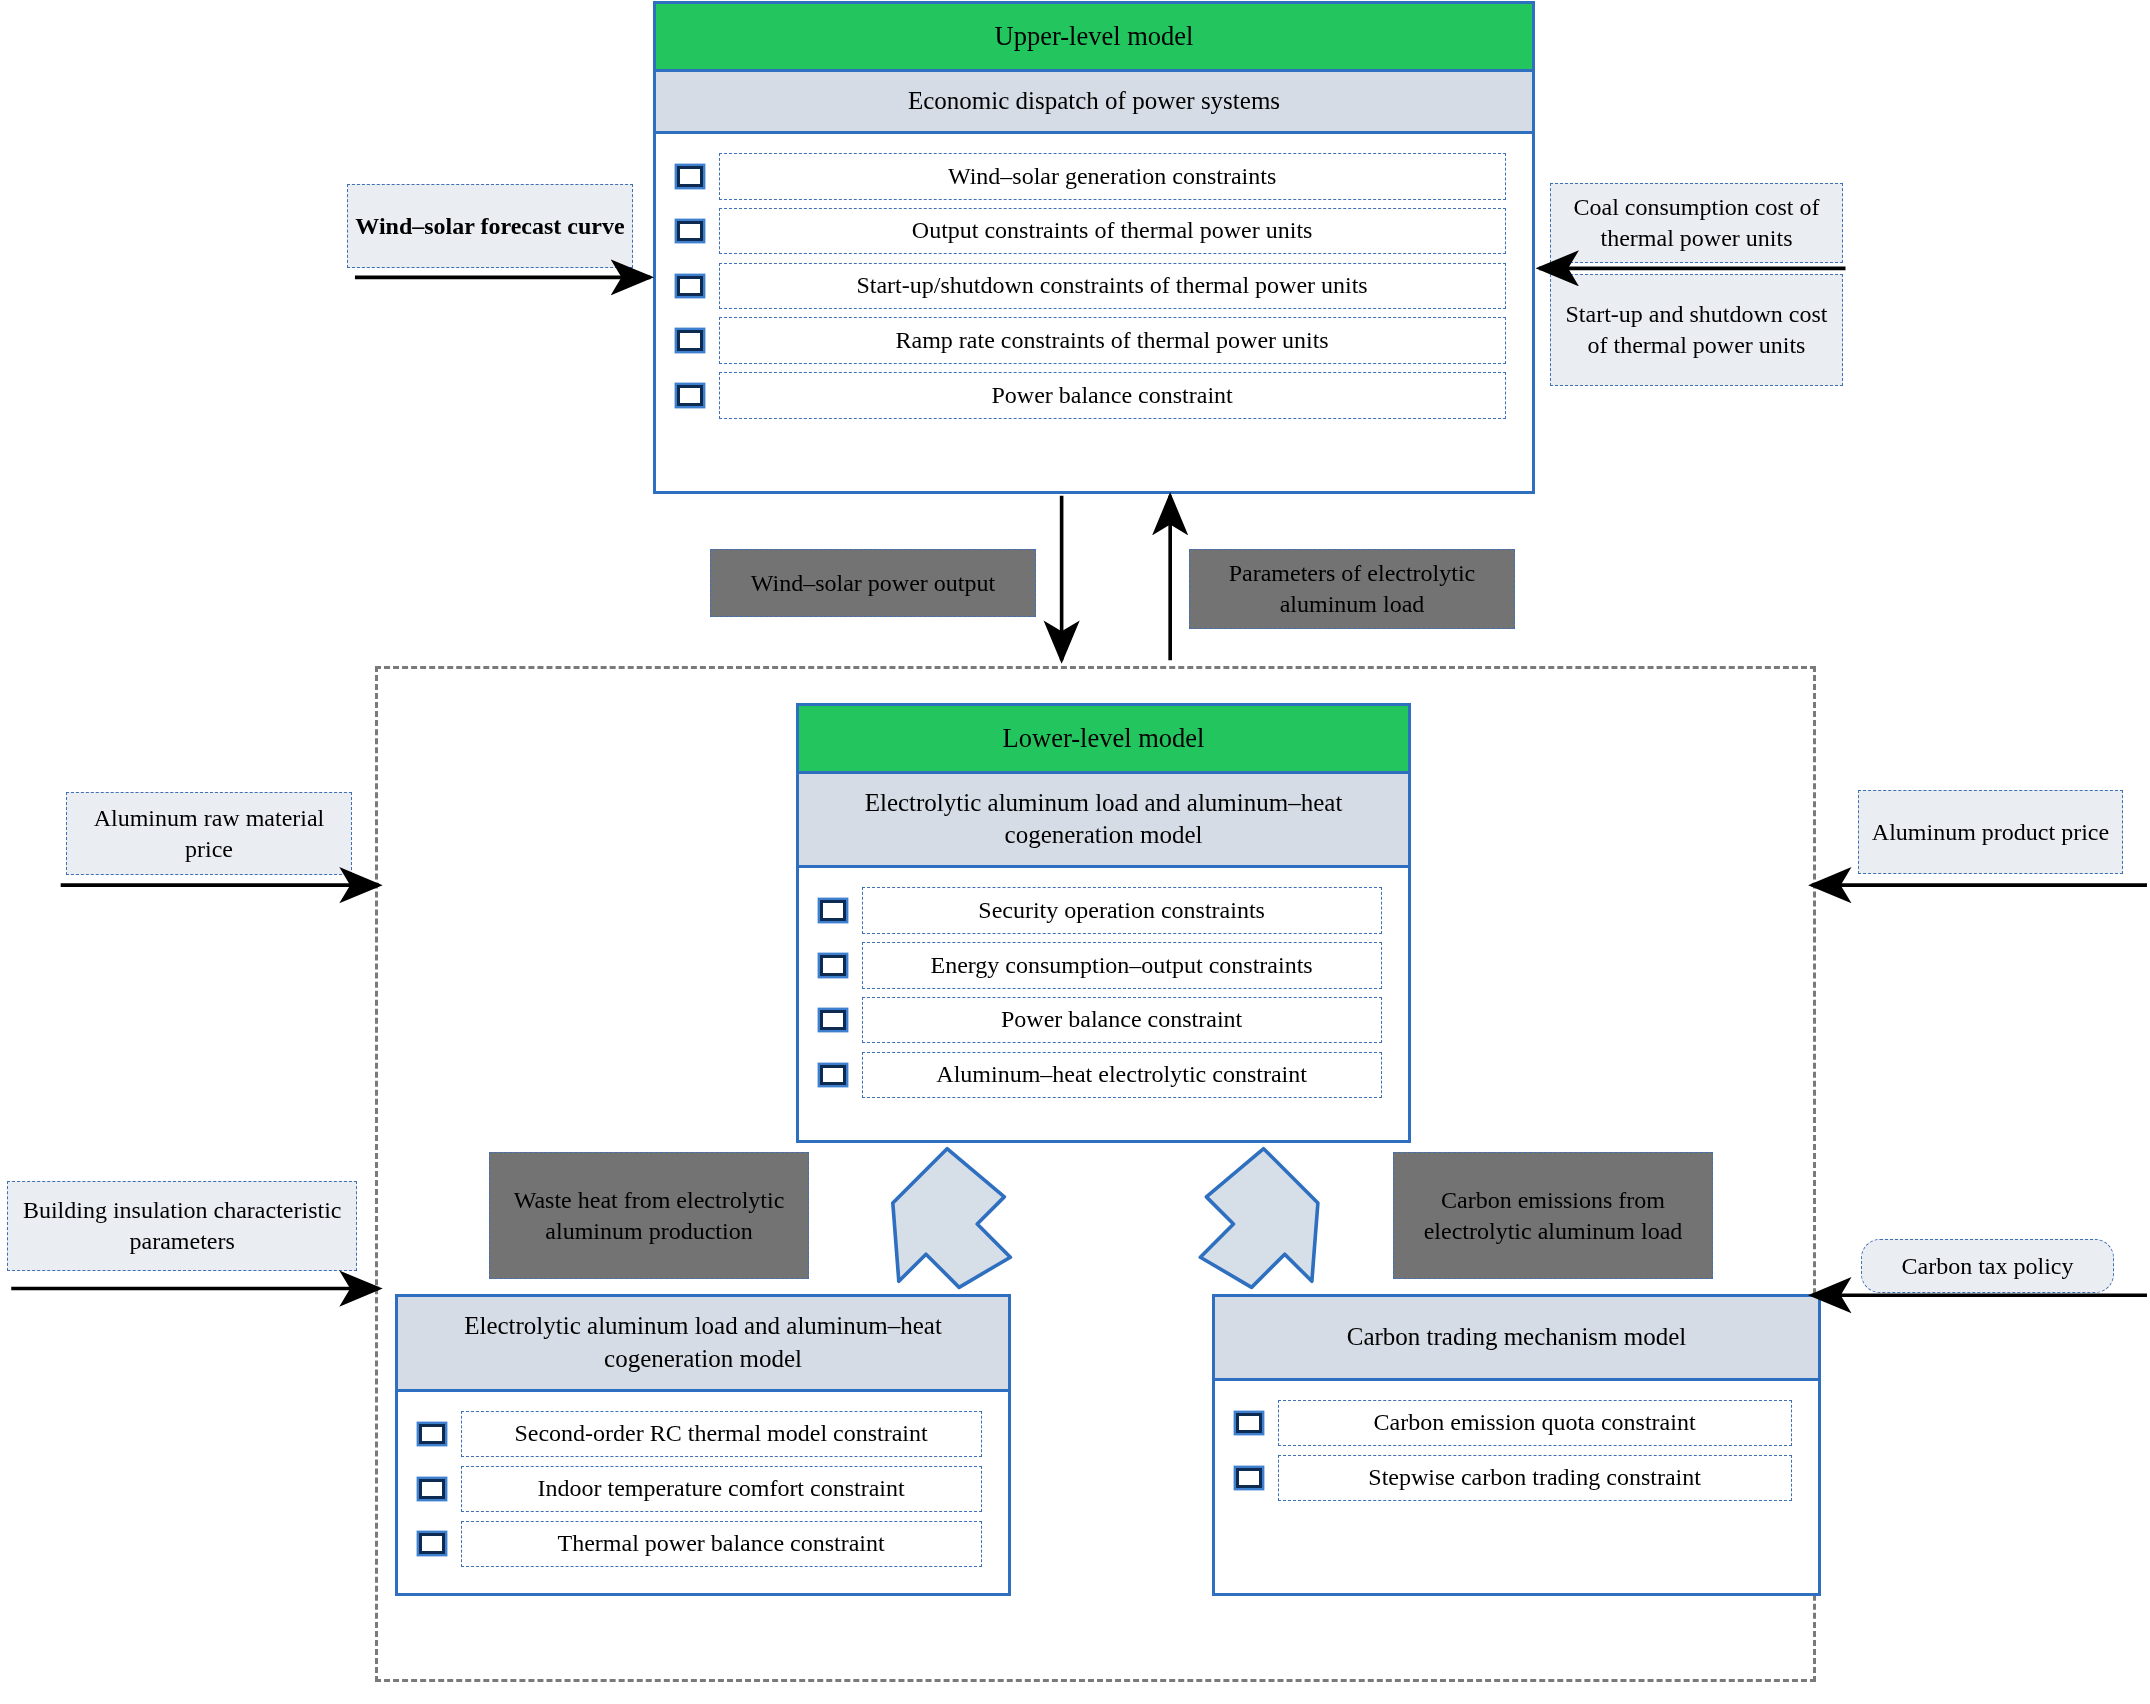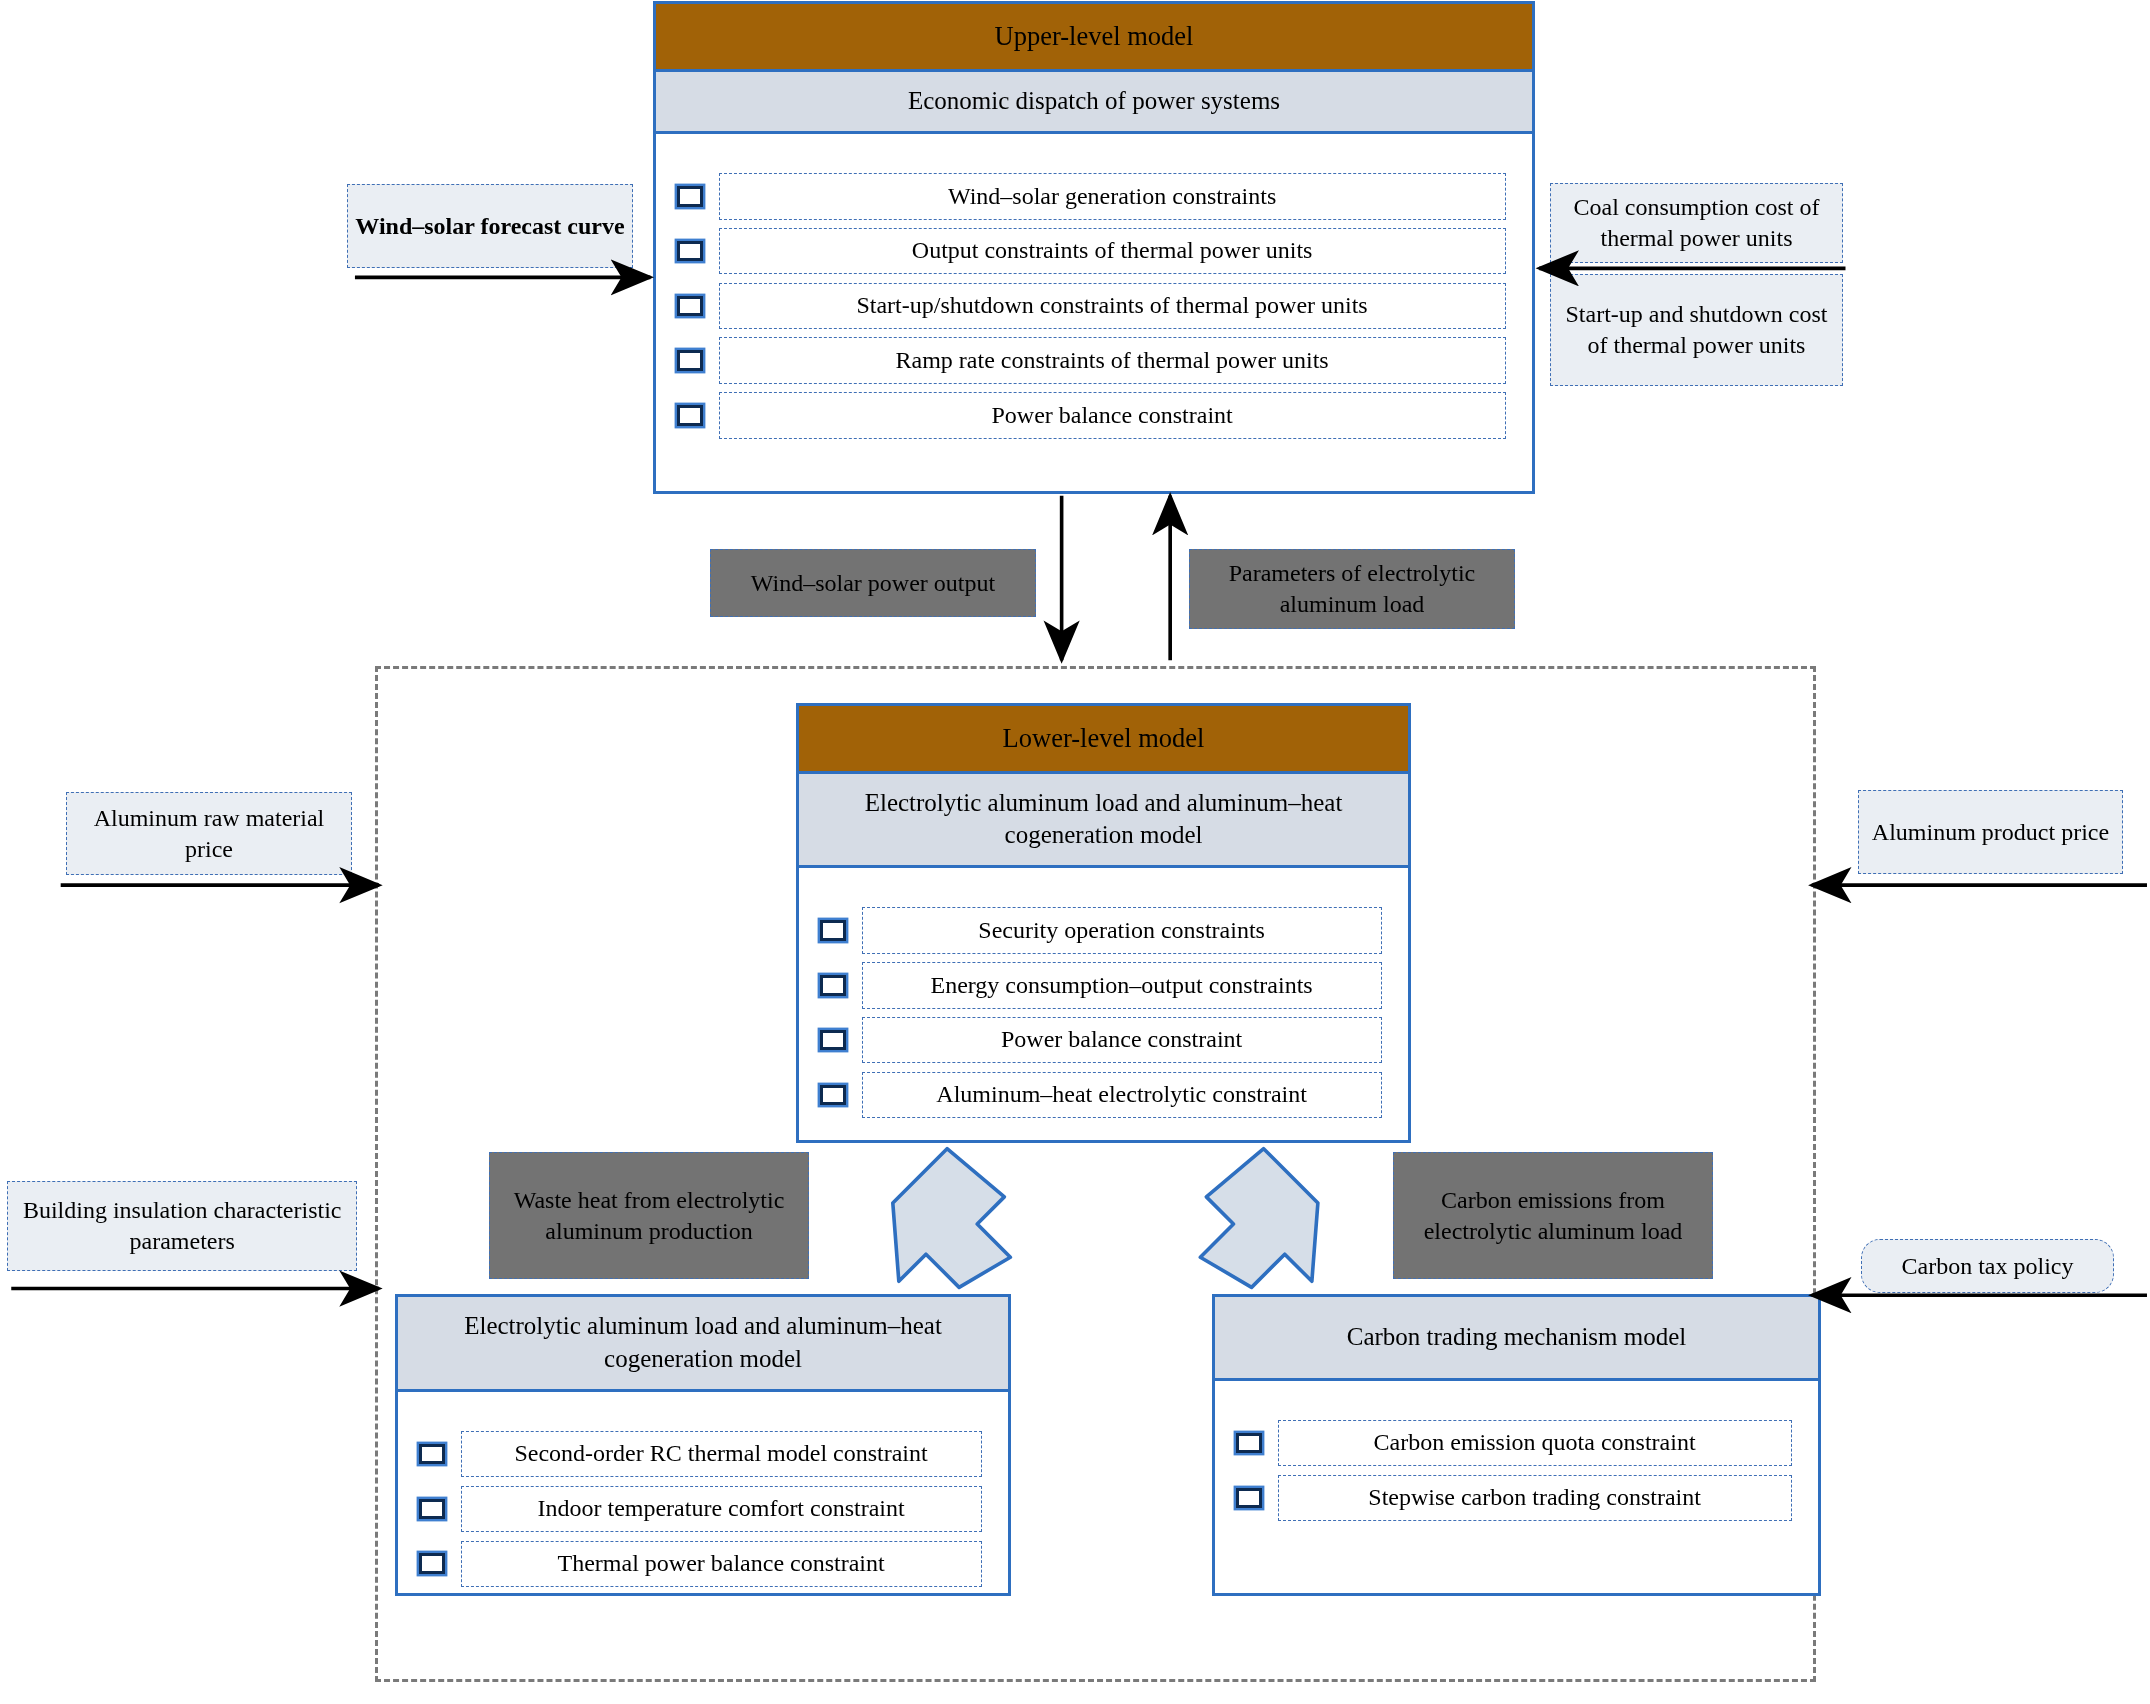--- a/index.html
+++ b/index.html
@@ -7,28 +7,28 @@
        font-family:"Liberation Serif","DejaVu Serif",serif;color:#000;}
   .canvas{position:absolute;inset:0;}
 
   
   .abs{position:absolute;box-sizing:border-box;}
 
   
   .card{border:3px solid #2e6fc0;background:#fff;}
   .card-title{
       text-align:center;font-size:26.5px;line-height:1.25;
-      padding:15.7px 6px 15.7px;background:#a16207;
+      padding:15.7px 6px 15.7px;background:#22c55e;
   }
   .card-sub{
       text-align:center;font-size:25px;line-height:1.30;
       background:#d6dce5;border-top:3px solid #2e6fc0;border-bottom:3px solid #2e6fc0;
       padding:13.3px 8.4px;
   }
-  .card-body{padding:11px 0 11px 0;margin-top:20px;}
+  .card-body{padding:11px 0 11px 0;}
 
   
   .crow{display:flex;align-items:center;margin:8.4px 0;}
   .cbox{
      width:26.5px;height:20.5px;flex:0 0 auto;margin-left:20.5px;margin-right:15.7px;
      border:3.6px solid #0d2a50;background:#fff;
      box-shadow:0 0 0 2.4px #3f7fd0;box-sizing:border-box;
   }
   .cpill{
      flex:1 1 auto;margin-right:26.5px;

